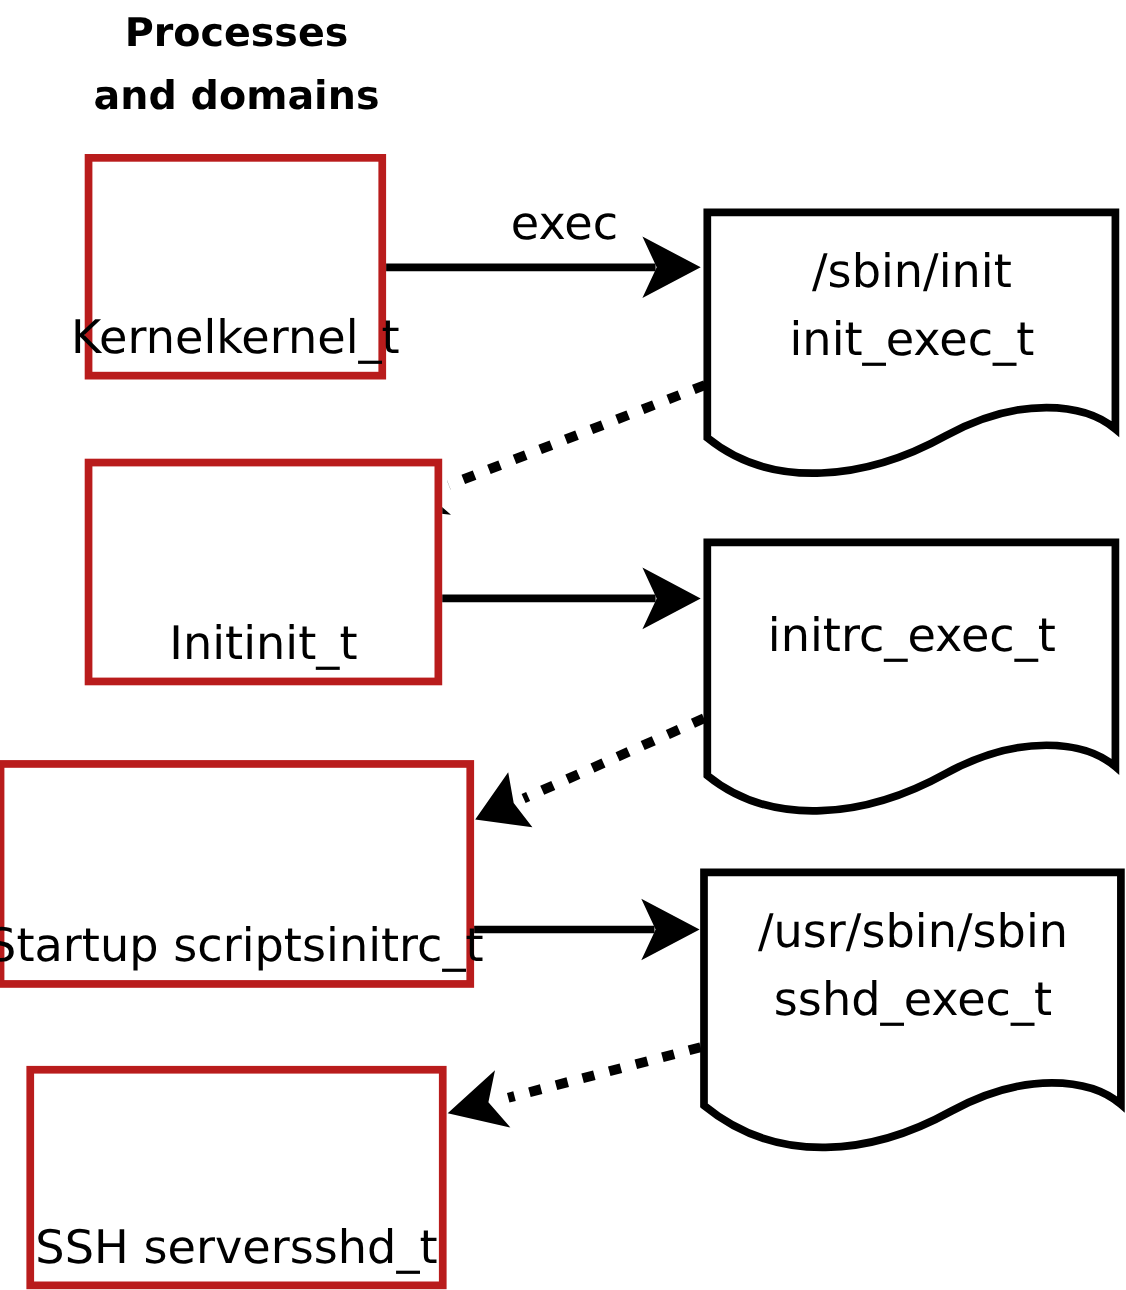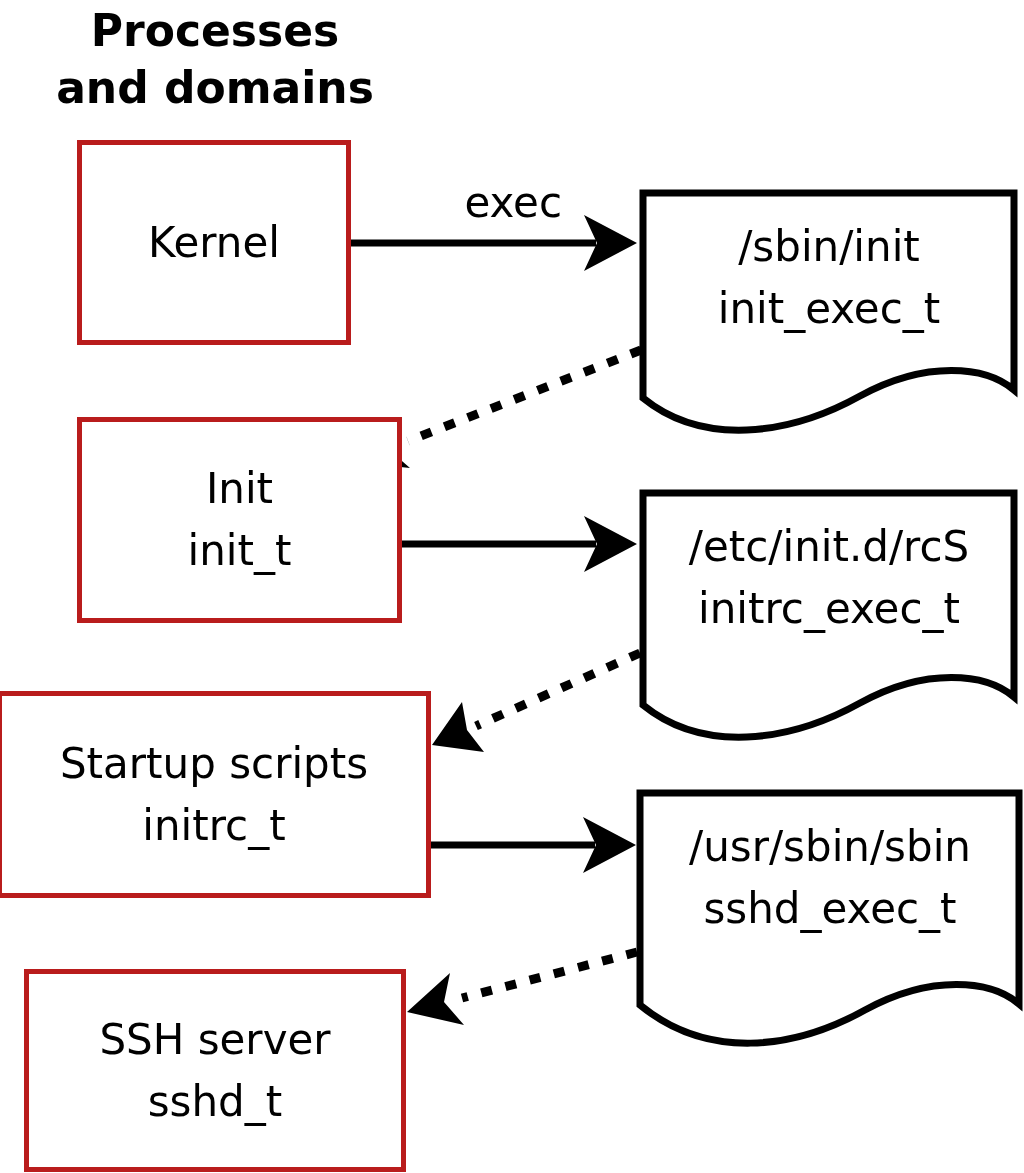--- a/index.html
+++ b/index.html
@@ -19,33 +19,32 @@
   #shapes {
     position: absolute;
     left: 0;
     top: 0;
     width: 1024px;
     height: 1173px;
   }
   .col-header {
     position: absolute;
     text-align: center;
-    font-size: 44px;
+    font-size: 36px;
     font-weight: bold;
     line-height: 57px;
     white-space: nowrap;
   }
   .process-box {
     position: absolute;
     box-sizing: border-box;
-    border: 5px solid #b91c1c;
+    border: 7px solid #b91c1c;
     background: #ffffff;
     display: flex;
-    flex-direction: column;
-    align-items: center;
+    align-items: flex-end;
     justify-content: center;
     text-align: center;
     font-size: 42px;
     line-height: 62px;
   }
   .doc-text {
     position: absolute;
     display: flex;
     flex-direction: column;
     align-items: center;
@@ -109,20 +108,21 @@
   </svg>
 
   <div class="col-header" style="left:10px; top:2px; width:410px;">
     <div class="txt-line">Processes</div>
     <div class="txt-line">and domains</div>
   </div>
 
 
   <div class="process-box" style="left:77px; top:140px; width:274px; height:205px;">
     <div class="txt-line">Kernel</div>
+    <div class="txt-line">kernel_t</div>
   </div>
 
   <div class="process-box" style="left:77px; top:417px; width:325px; height:206px;">
     <div class="txt-line">Init</div>
     <div class="txt-line">init_t</div>
   </div>
 
   <div class="process-box" style="left:-3px; top:691px; width:434px; height:207px;">
     <div class="txt-line">Startup scripts</div>
     <div class="txt-line">initrc_t</div>
@@ -132,21 +132,20 @@
     <div class="txt-line">SSH server</div>
     <div class="txt-line">sshd_t</div>
   </div>
 
   <div class="doc-text" style="left:643px; top:192px; width:372px; height:172px;">
     <div class="txt-line">/sbin/init</div>
     <div class="txt-line">init_exec_t</div>
   </div>
 
   <div class="doc-text" style="left:643px; top:492px; width:372px; height:172px;">
-    <div class="txt-line">/etc/init.d/rcS</div>
     <div class="txt-line">initrc_exec_t</div>
   </div>
 
   <div class="doc-text" style="left:640px; top:792px; width:380px; height:172px;">
     <div class="txt-line">/usr/sbin/sbin</div>
     <div class="txt-line">sshd_exec_t</div>
   </div>
 
   <div class="edge-label" style="left:438px; top:172px; width:124px;">exec</div>
 

